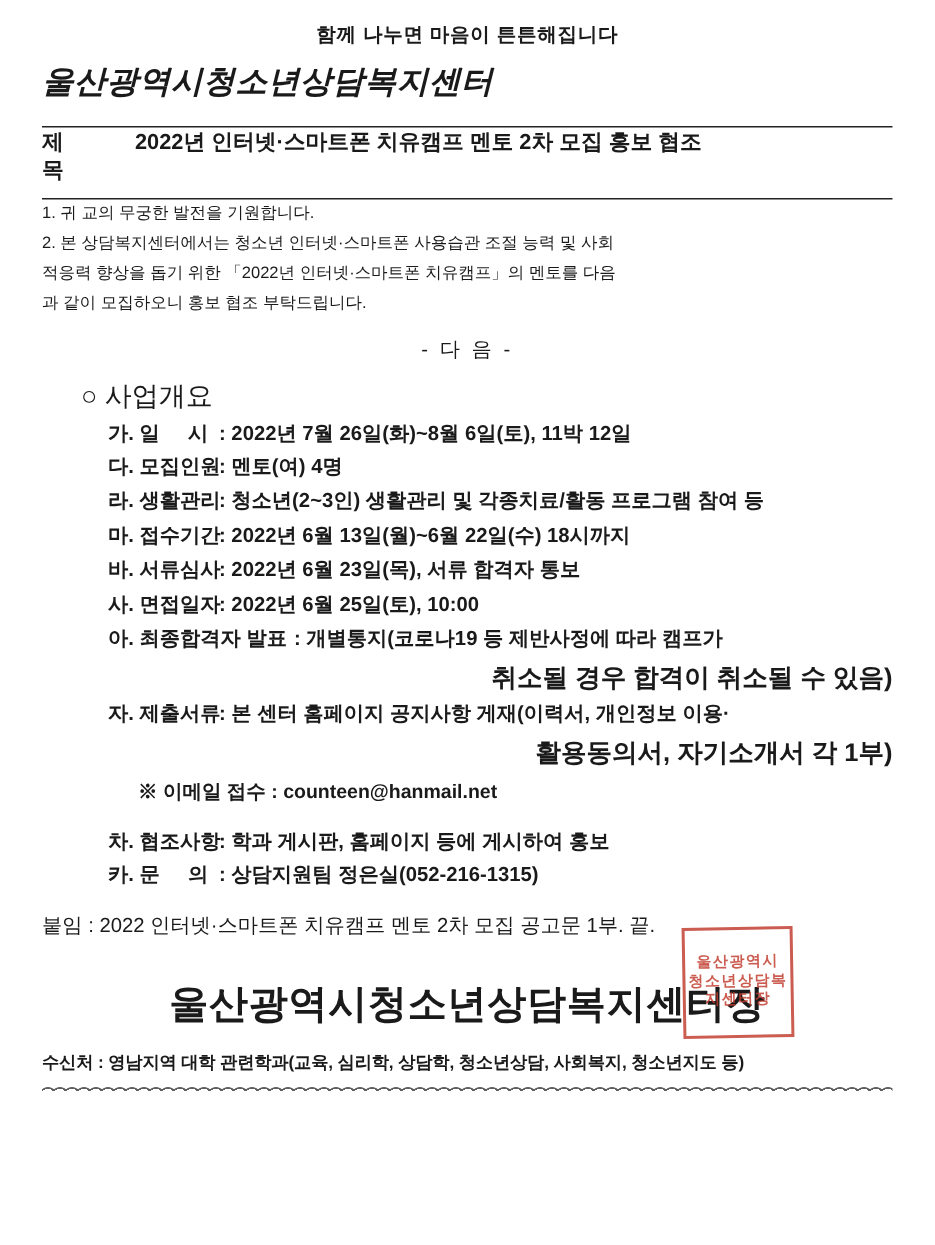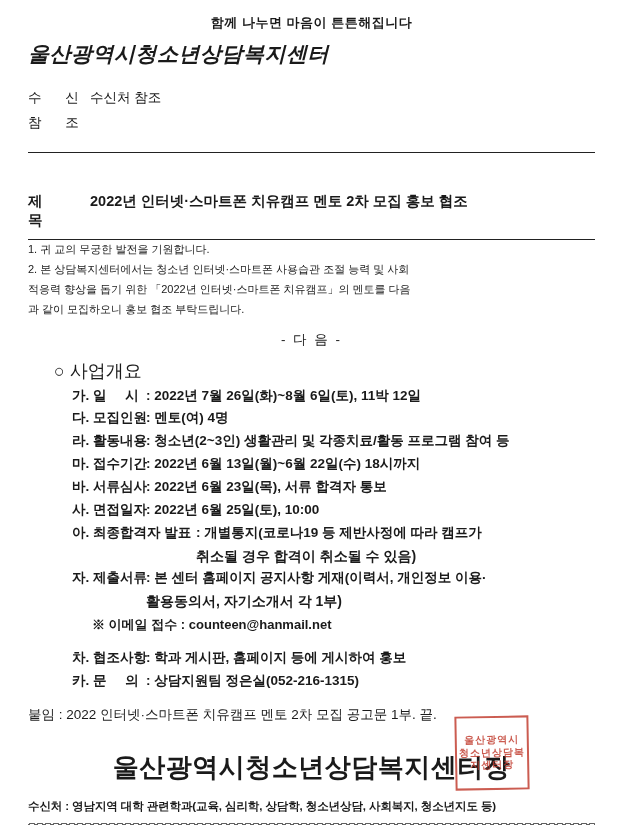--- a/index.html
+++ b/index.html
@@ -68,21 +68,20 @@
     font-weight: bold;
     padding-bottom: 4px;
   }
   .subject-label {
     width: 62px;
     letter-spacing: 10px;
     font-weight: bold;
   }
   .subject-text {
     flex: 1;
-    margin-top: 39px;
   }
   .body-text {
     font-size: 11px;
     line-height: 1.72;
   }
   .body-text p {
     margin: 0 0 1px 0;
   }
   .center-dash {
     text-align: center;
@@ -108,22 +107,23 @@
   .item-key {
     width: 74px;
     flex: 0 0 74px;
     white-space: pre;
   }
   .item-val {
     flex: 1;
   }
   .item-cont {
     margin-left: 118px;
-    font-size: 14px;
+    font-size: 17px;
     line-height: 1.62;
+    text-align: right;
   }
   .note {
     margin-left: 64px;
     font-size: 13px;
     line-height: 1.62;
     margin-top: 1px;
     margin-bottom: 12px;
   }
   .attach {
     margin-top: 14px;
@@ -174,30 +174,20 @@
   }
 </style>
 </head>
 <body>
 
 <div class="page">
 
   <div class="slogan">함께 나누면 마음이 튼튼해집니다</div>
   <div class="org-title">울산광역시청소년상담복지센터</div>
 
-  <div class="addr-block">
-    <div class="addr-row">
-      <span class="addr-label">수   신</span>
-      <span class="addr-value">수신처 참조</span>
-    </div>
-    <div class="addr-row">
-      <span class="addr-label">참   조</span>
-      <span class="addr-value"></span>
-    </div>
-  </div>
 
   <div class="subject-wrap">
     <hr class="rule">
     <div class="subject-row">
       <span class="subject-label">제   목</span>
       <span class="subject-text">2022년 인터넷·스마트폰 치유캠프 멘토 2차 모집 홍보 협조</span>
     </div>
     <hr class="rule">
   </div>
 
@@ -215,21 +205,21 @@
   <div class="items">
     <div class="item">
       <span class="item-key">가. 일     시</span>
       <span class="item-val">: 2022년 7월 26일(화)~8월 6일(토), 11박 12일</span>
     </div>
     <div class="item">
       <span class="item-key">다. 모집인원</span>
       <span class="item-val">: 멘토(여) 4명</span>
     </div>
     <div class="item">
-      <span class="item-key">라. 활동내용</span>
+      <span class="item-key">라. 생활관리</span>
       <span class="item-val">: 청소년(2~3인) 생활관리 및 각종치료/활동 프로그램 참여 등</span>
     </div>
     <div class="item">
       <span class="item-key">마. 접수기간</span>
       <span class="item-val">: 2022년 6월 13일(월)~6월 22일(수) 18시까지</span>
     </div>
     <div class="item">
       <span class="item-key">바. 서류심사</span>
       <span class="item-val">: 2022년 6월 23일(목), 서류 합격자 통보</span>
     </div>

